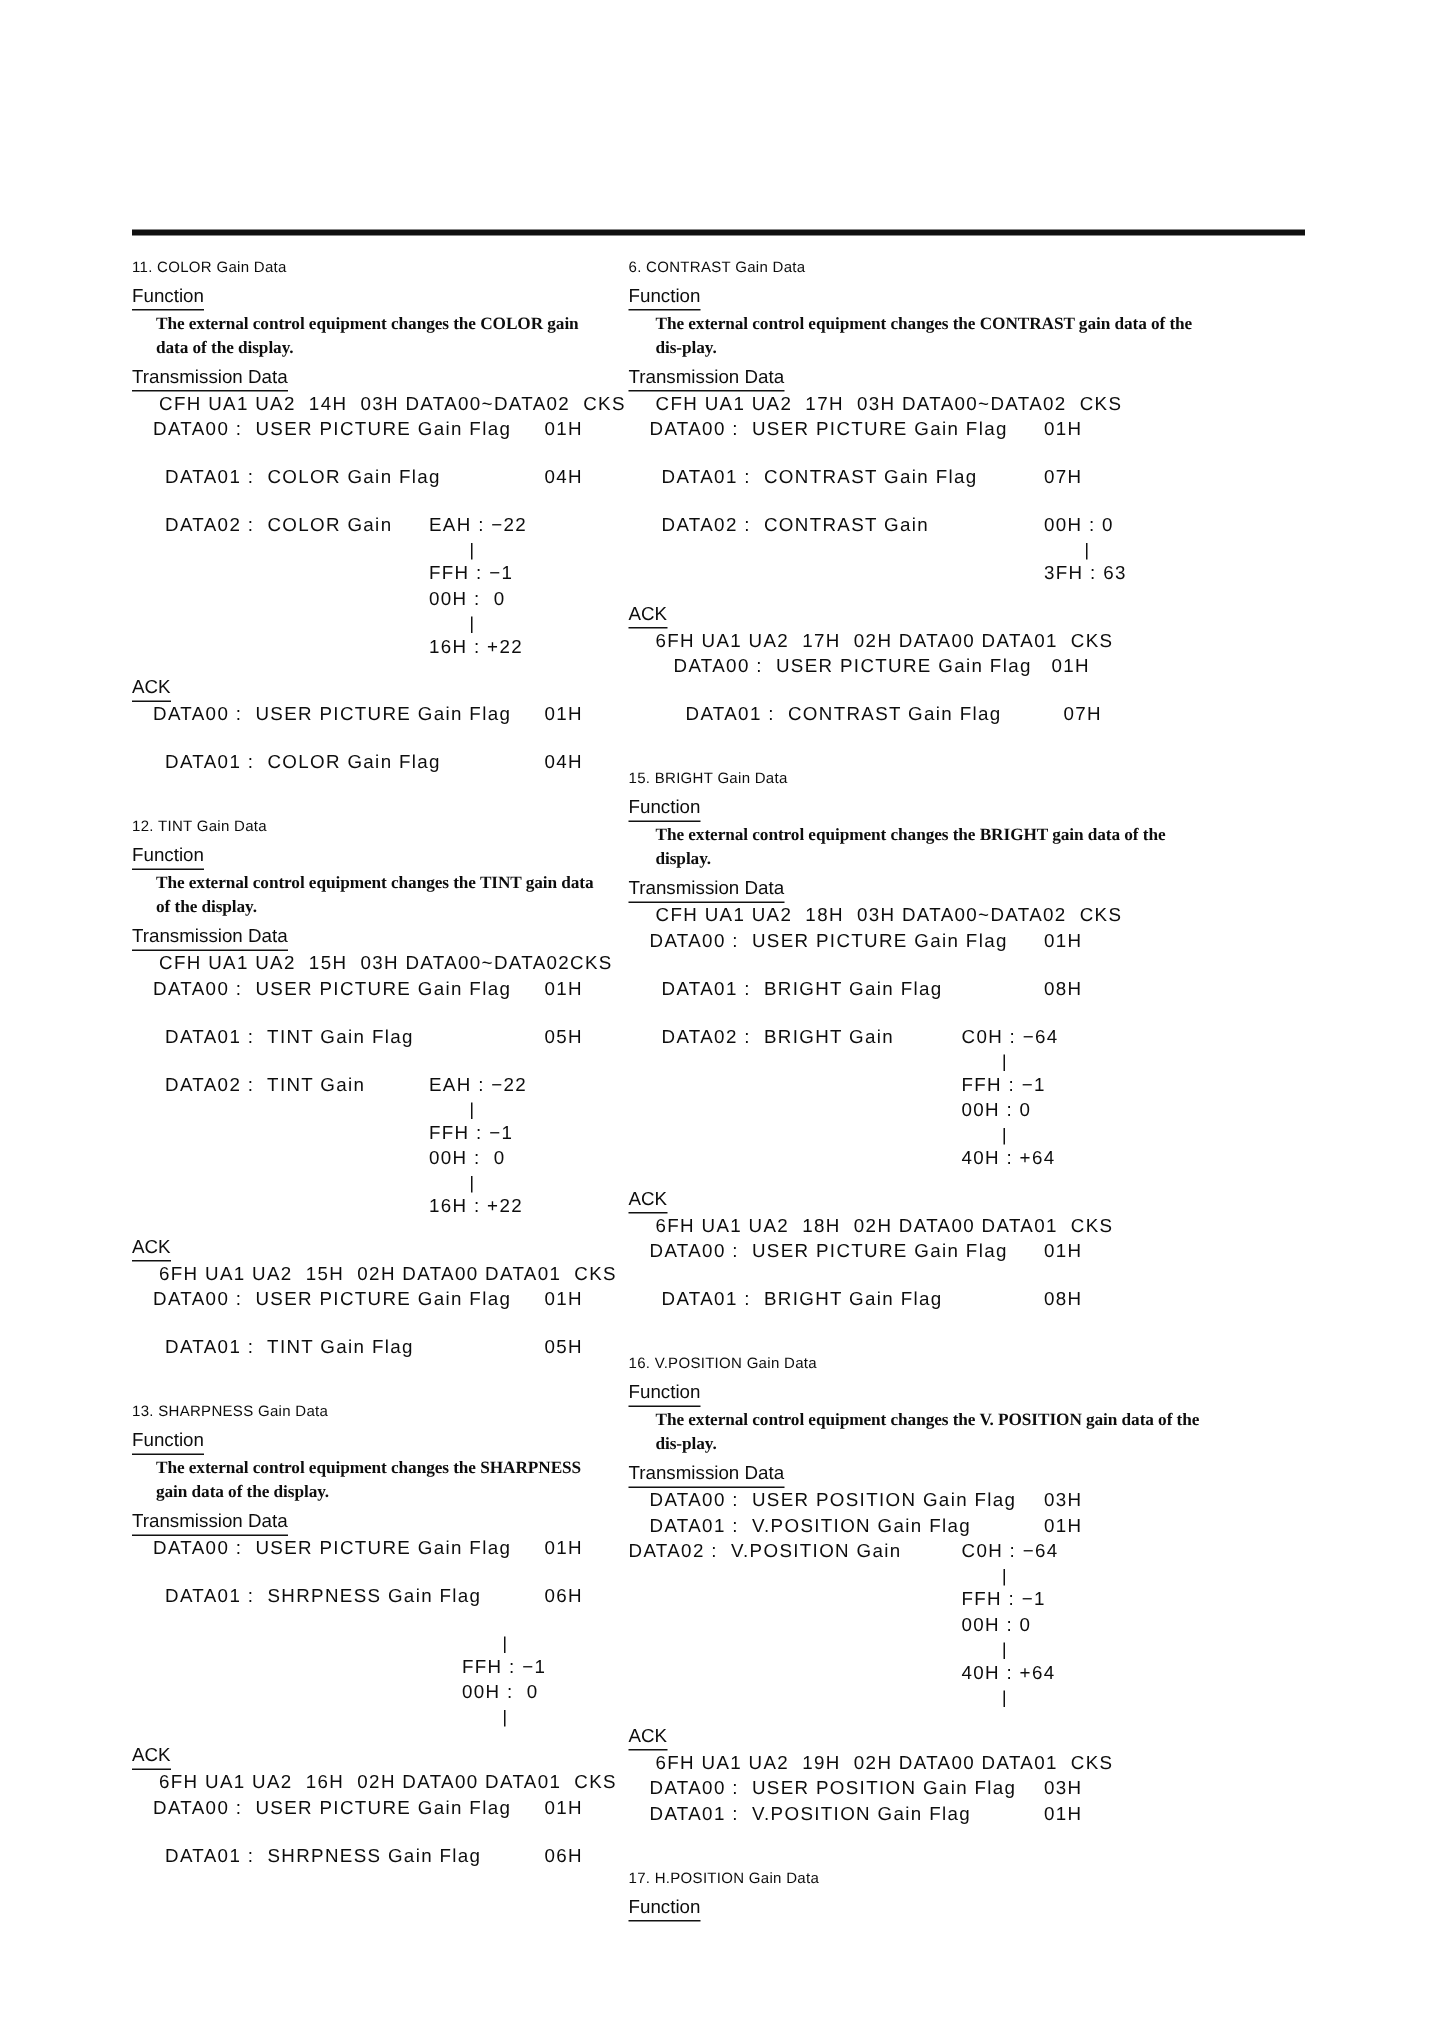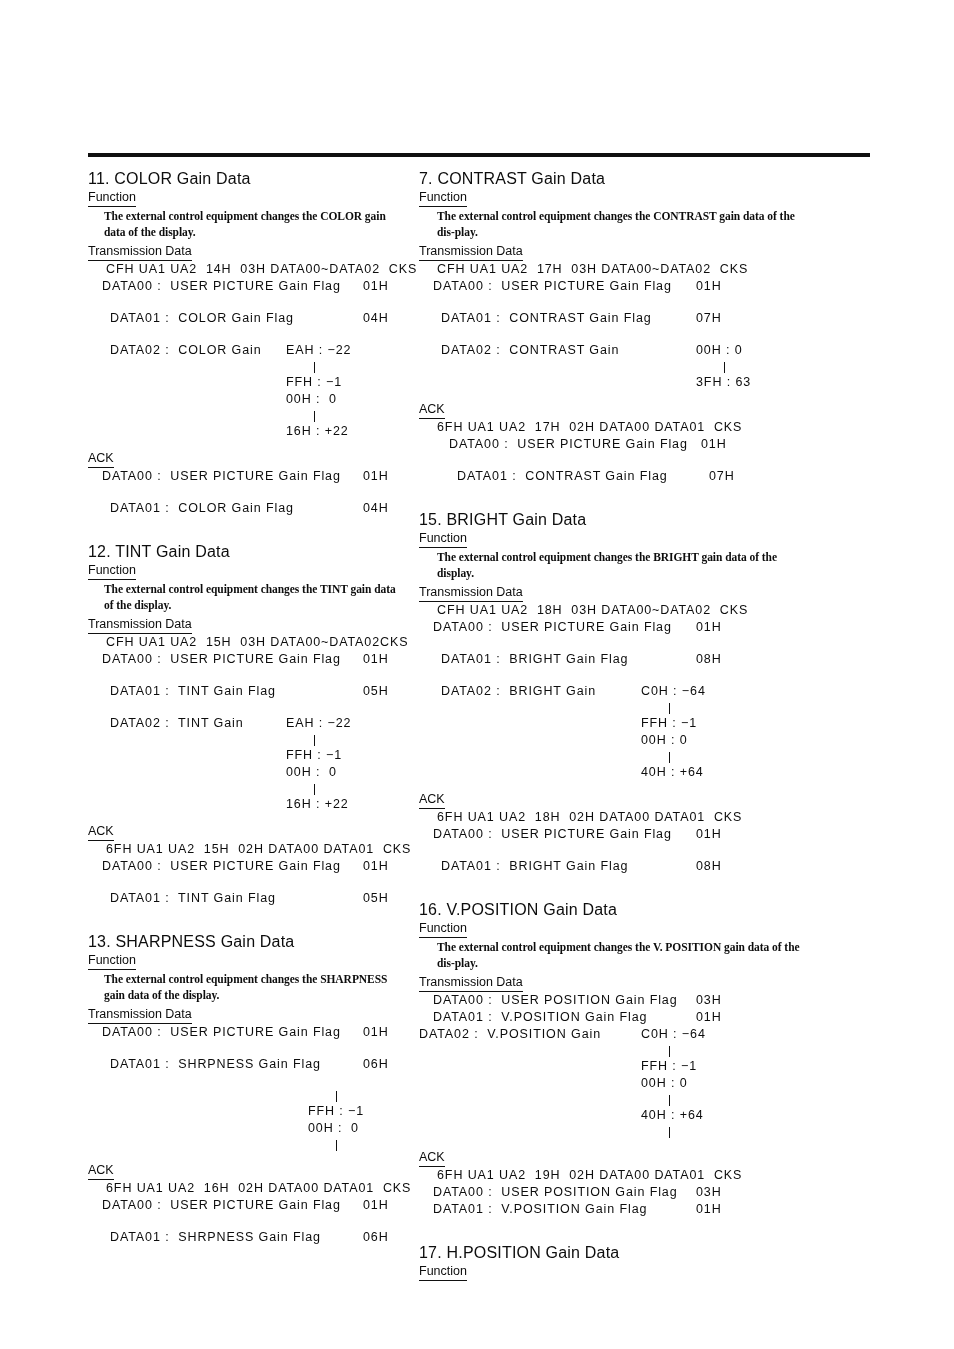--- a/index.html
+++ b/index.html
@@ -43,21 +43,21 @@
 
   .col {
     box-sizing: border-box;
   }
   .col-left  { width: 405px; padding-left: 88px; }
   .col-right { width: 470px; padding-left: 14px; }
 
   
   .sec-title {
     font-family: "Liberation Sans", sans-serif;
-    font-size: 16px;
+    font-size: 10px;
     font-weight: 400;
     letter-spacing: 0.2px;
     line-height: 17px;
     margin: 0;
     white-space: pre;
   }
 
   
   .sub-head {
     font-family: "Liberation Sans", sans-serif;
@@ -256,21 +256,21 @@
           <span class="lbl" style="left:22px">DATA01 :  SHRPNESS Gain Flag</span>
           <span class="v" style="left:275px">06H</span>
         </div>
       </div>
 
     </div>
 
     <div class="col col-right">
 
       <div>
-        <div class="sec-title">7. CONTRAST Gain Data</div>
+        <div class="sec-title">6. CONTRAST Gain Data</div>
         <div class="sub-head-wrap"><span class="sub-head">Function</span></div>
         <div class="fn-body" style="max-width:372px">The external control equipment changes the CONTRAST gain data of the dis-play.</div>
         <div class="sub-head-wrap"><span class="sub-head">Transmission Data</span></div>
         <div class="proto frame">CFH UA1 UA2  17H  03H DATA00~DATA02  CKS</div>
         <div class="row">
           <span class="lbl" style="left:14px">DATA00 :  USER PICTURE Gain Flag</span>
           <span class="v" style="left:277px">01H</span>
         </div>
         <div class="gap-m"></div>
         <div class="row">

